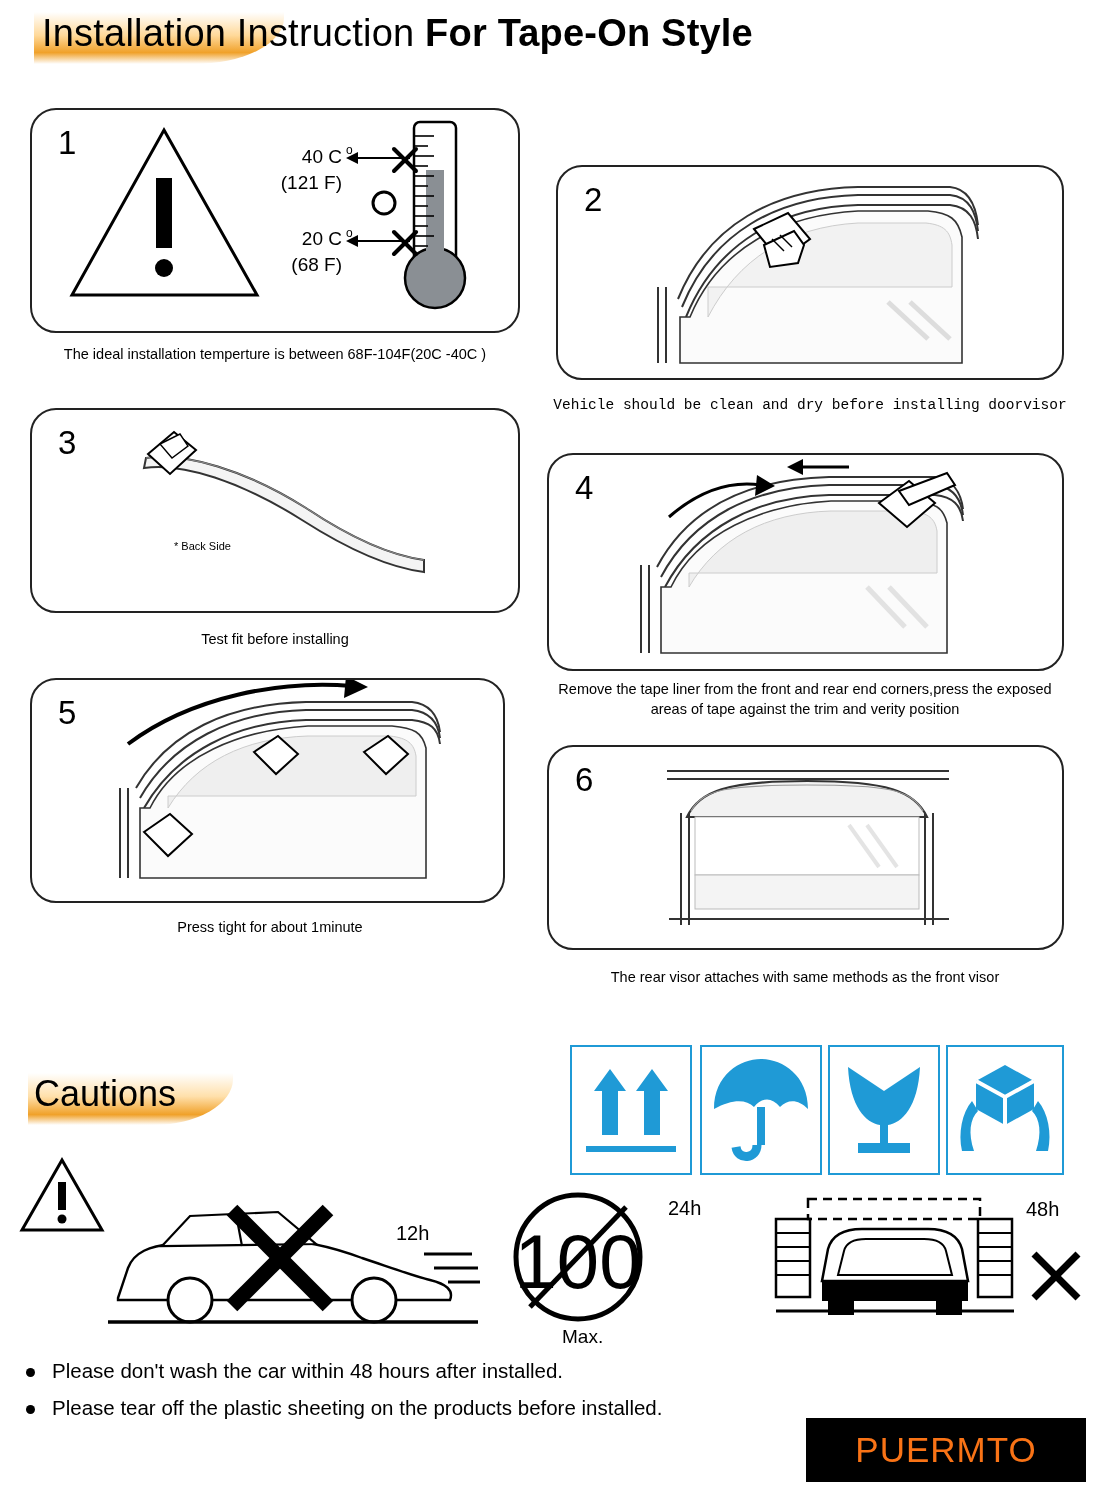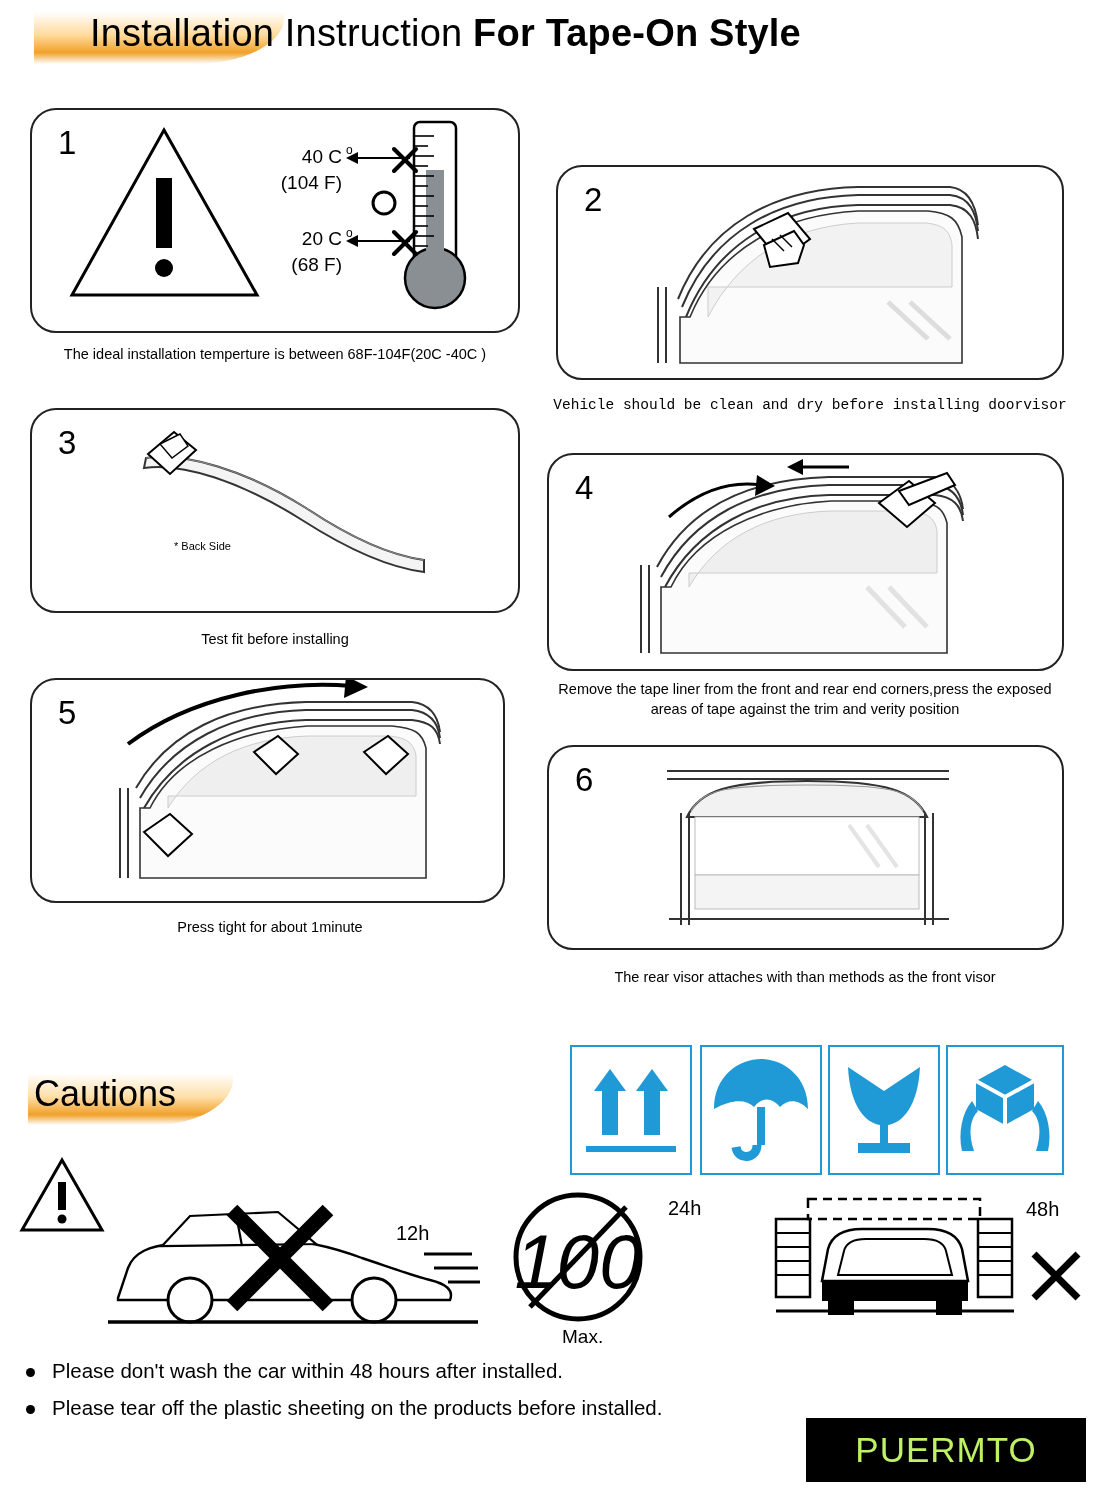--- a/index.html
+++ b/index.html
@@ -33,21 +33,20 @@
     background: linear-gradient(to bottom, #ffffff 0%, #ffd99a 45%, #f0a12a 78%, #ffffff 100%);
     border-radius: 0 0 90px 0 / 0 0 46px 0;
   }
   .header-title {
     position: absolute;
     left: 24px;
     top: 4px;
     font-size: 38px;
     letter-spacing: .2px;
     white-space: nowrap;
-    margin-left: 48px;
   }
   .header-title .bold {
     font-weight: bold;
   }
 
   
   .panel {
     position: absolute;
     border: 2px solid #222;
     border-radius: 26px;
@@ -116,21 +115,21 @@
     border: 2px solid #1f9ad6;
     box-sizing: border-box;
     background: #fff;
   }
   #sb1 { left: 570px; top: 1045px; width: 122px; height: 130px; }
   #sb2 { left: 700px; top: 1045px; width: 122px; height: 130px; }
   #sb3 { left: 828px; top: 1045px; width: 112px; height: 130px; }
   #sb4 { left: 946px; top: 1045px; width: 118px; height: 130px; }
 
   
-  .fig { position: absolute; font-style: italic; }
+  .fig { position: absolute; }
   #figA { left: 10px;  top: 1150px; width: 470px; height: 200px; }
   #figB { left: 500px; top: 1185px; width: 180px; height: 165px; }
   #figC { left: 740px; top: 1185px; width: 320px; height: 150px; }
 
   .lbl {
     position: absolute;
     font-size: 20px;
   }
   #lbl12 { left: 396px; top: 1222px; }
   #lbl24 { left: 668px; top: 1197px; }
@@ -164,21 +163,21 @@
   }
 
   
   .brand {
     position: absolute;
     left: 806px;
     top: 1418px;
     width: 280px;
     height: 64px;
     background: #000;
-    color: #bef264;
+    color: #f97316;
     font-size: 35px;
     letter-spacing: 1px;
     display: flex;
     align-items: center;
     justify-content: center;
   }
 </style>
 </head>
 <body>
 
@@ -227,21 +226,21 @@
         <line x1="384" y1="39" x2="362" y2="61"></line>
       <line x1="362" y1="122" x2="384" y2="144"></line>
         <line x1="384" y1="122" x2="362" y2="144"></line>
     </g>
     <circle cx="352" cy="93" r="11" fill="none" stroke="#000" stroke-width="3"></circle>
 
     <text x="314" y="44" font-size="12" font-family="Liberation Sans, sans-serif">o</text>
     <text x="314" y="127" font-size="12" font-family="Liberation Sans, sans-serif">o</text>
   </svg>
   <div style="position:absolute; left:240px; top:36px; font-size:19px; text-align:right; width:70px;">40 C</div>
-  <div style="position:absolute; left:230px; top:62px; font-size:19px; text-align:right; width:80px;">(104 F)</div>
+  <div style="position:absolute; left:230px; top:62px; font-size:19px; text-align:right; width:80px;">(121 F)</div>
   <div style="position:absolute; left:240px; top:118px; font-size:19px; text-align:right; width:70px;">20 C</div>
   <div style="position:absolute; left:230px; top:144px; font-size:19px; text-align:right; width:80px;">(68  F)</div>
 </div>
 <div class="caption" id="c1">The ideal installation temperture is between 68F-104F(20C -40C )</div>
 
 <div class="panel" id="p2">
   <div class="panel-num">2</div>
   <svg width="504" height="211" viewBox="0 0 504 211">
     <g fill="none" stroke="#333" stroke-width="2">
       <path d="M120,132 C150,58 215,22 300,20 L392,20 C412,22 418,40 420,58"></path>
@@ -353,21 +352,21 @@
       <line x1="300" y1="78" x2="330" y2="120"></line>
       <line x1="318" y1="78" x2="348" y2="120"></line>
     </g>
     <line x1="132" y1="66" x2="132" y2="178" stroke="#333" stroke-width="2"></line>
     <line x1="140" y1="66" x2="140" y2="178" stroke="#333" stroke-width="2"></line>
     <line x1="376" y1="66" x2="376" y2="178" stroke="#333" stroke-width="2"></line>
     <line x1="384" y1="66" x2="384" y2="178" stroke="#333" stroke-width="2"></line>
     <line x1="120" y1="172" x2="400" y2="172" stroke="#333" stroke-width="2"></line>
   </svg>
 </div>
-<div class="caption" id="c6">The rear visor attaches with than methods as the front visor</div>
+<div class="caption" id="c6">The rear visor attaches with same methods as the front visor</div>
 
 <div class="cautions-wrap">
   <div class="cautions-swoosh"></div>
   <div class="cautions-title">Cautions</div>
 </div>
 
 <div class="ship-box" id="sb1">
   <svg width="118" height="126" viewBox="0 0 118 126">
     <g fill="#1f9ad6">
       <polygon points="38,22 54,44 46,44 46,88 30,88 30,44 22,44"></polygon>

